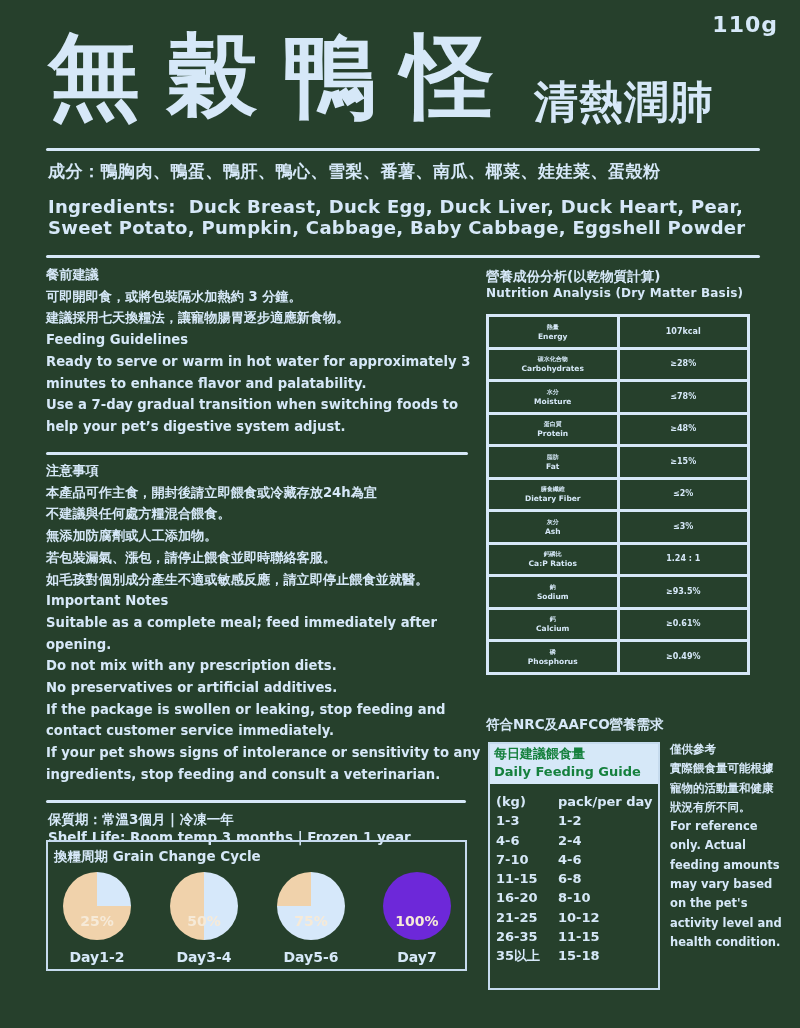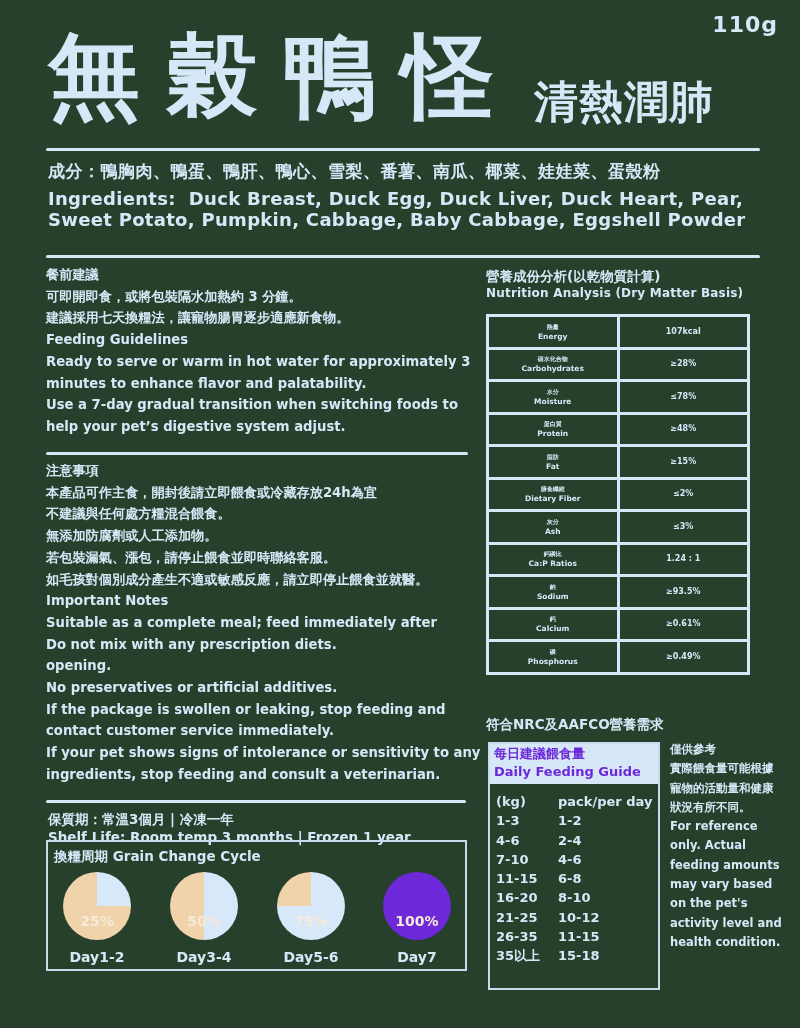--- a/index.html
+++ b/index.html
@@ -8,21 +8,21 @@
     background:#26402c; color:#d6e8f8;
     font-family:"DejaVu Sans", sans-serif;
     position:relative;
   }
   .abs { position:absolute; }
   .weight { right:22px; top:12px; font-size:22px; font-weight:bold; letter-spacing:1px; }
   .title { left:48px; top:22px; font-size:92px; font-weight:bold; letter-spacing:26px; line-height:110px; white-space:nowrap; }
   .subtitle { left:534px; top:74px; font-size:44px; font-weight:bold; line-height:56px; letter-spacing:1px; }
   .hr { height:3px; background:#d6e8f8; border-radius:2px; }
   .ing-zh { left:48px; top:160px; font-size:17px; font-weight:bold; white-space:nowrap; letter-spacing:0.5px; }
-  .ing-en { left:48px; top:188px; font-size:18px; font-weight:bold; line-height:21px; width:720px; letter-spacing:0.3px; }
+  .ing-en { left:48px; top:196px; font-size:18px; font-weight:bold; line-height:21px; width:720px; letter-spacing:0.3px; }
 
   .block { left:46px; width:430px; font-size:13.2px; font-weight:bold; line-height:21.7px; }
   .block div { white-space:nowrap; }
   .shelf { left:48px; top:810px; font-size:13.5px; font-weight:bold; line-height:18px; }
 
   .grain-box { left:46px; top:840px; width:421px; height:131px; border:2px solid #c6dbee; box-sizing:border-box; }
   .grain-title { position:absolute; left:6px; top:6px; font-size:13.5px; font-weight:bold; white-space:nowrap; }
   .pie-wrap { position:absolute; top:30px; width:90px; text-align:center; }
   .pie { width:68px; height:68px; border-radius:50%; margin:0 auto; position:relative; }
   .pie-label { position:absolute; left:0; right:0; top:41px; font-size:14px; font-weight:bold; color:#f6ead8; }
@@ -31,21 +31,21 @@
   .nut-zh { left:486px; top:268px; font-size:13.5px; font-weight:bold; white-space:nowrap; }
   .nut-en { left:486px; top:286px; font-size:12px; font-weight:bold; white-space:nowrap; letter-spacing:0.2px; }
   table.nut { position:absolute; left:486px; top:314px; width:264px; border-collapse:collapse; border:3px solid #d6e8f8; }
   table.nut td { border:3px solid #d6e8f8; height:29.5px; text-align:center; font-size:7.5px; font-weight:bold; line-height:10px; padding:0; }
   table.nut td.k { width:50%; }
   table.nut td .zh { font-size:6px; display:block; }
   table.nut td.v { font-size:8px; }
   .nrc { left:486px; top:716px; font-size:13.5px; font-weight:bold; white-space:nowrap; }
 
   .feed-box { left:488px; top:742px; width:172px; height:248px; border:2px solid #c6dbee; box-sizing:border-box; }
-  .feed-head { background:#d6e8f8; color:#6d28d9; height:38px; padding:1px 4px; font-size:13px; font-weight:bold; line-height:18px; }
+  .feed-head { background:#d6e8f8; color:#15803d; height:38px; padding:1px 4px; font-size:13px; font-weight:bold; line-height:18px; }
   .feed-table { margin-top:8px; padding-left:6px; font-size:13px; font-weight:bold; line-height:19.3px; }
   .feed-row { display:flex; }
   .feed-row .c1 { width:62px; }
   .feed-row .c2 { white-space:nowrap; }
 
   .ref { left:670px; top:740px; width:125px; font-size:11.5px; font-weight:bold; line-height:19.3px; }
   .ref div { white-space:nowrap; }
 </style>
 </head>
 <body>
@@ -79,22 +79,22 @@
 
 <div class="abs block" style="top:460px;">
   <div>注意事項</div>
   <div>本產品可作主食，開封後請立即餵食或冷藏存放24h為宜</div>
   <div>不建議與任何處方糧混合餵食。</div>
   <div>無添加防腐劑或人工添加物。</div>
   <div>若包裝漏氣、漲包，請停止餵食並即時聯絡客服。</div>
   <div>如毛孩對個別成分產生不適或敏感反應，請立即停止餵食並就醫。</div>
   <div>Important Notes</div>
   <div>Suitable as a complete meal; feed immediately after</div>
+  <div>opening.</div>
   <div>Do not mix with any prescription diets.</div>
-  <div>opening.</div>
   <div>No preservatives or artificial additives.</div>
   <div>If the package is swollen or leaking, stop feeding and</div>
   <div>contact customer service immediately.</div>
   <div>If your pet shows signs of intolerance or sensitivity to any</div>
   <div>ingredients, stop feeding and consult a veterinarian.</div>
 </div>
 
 <div class="abs hr" style="left:46px; top:800px; width:420px;"></div>
 
 <div class="abs shelf">

